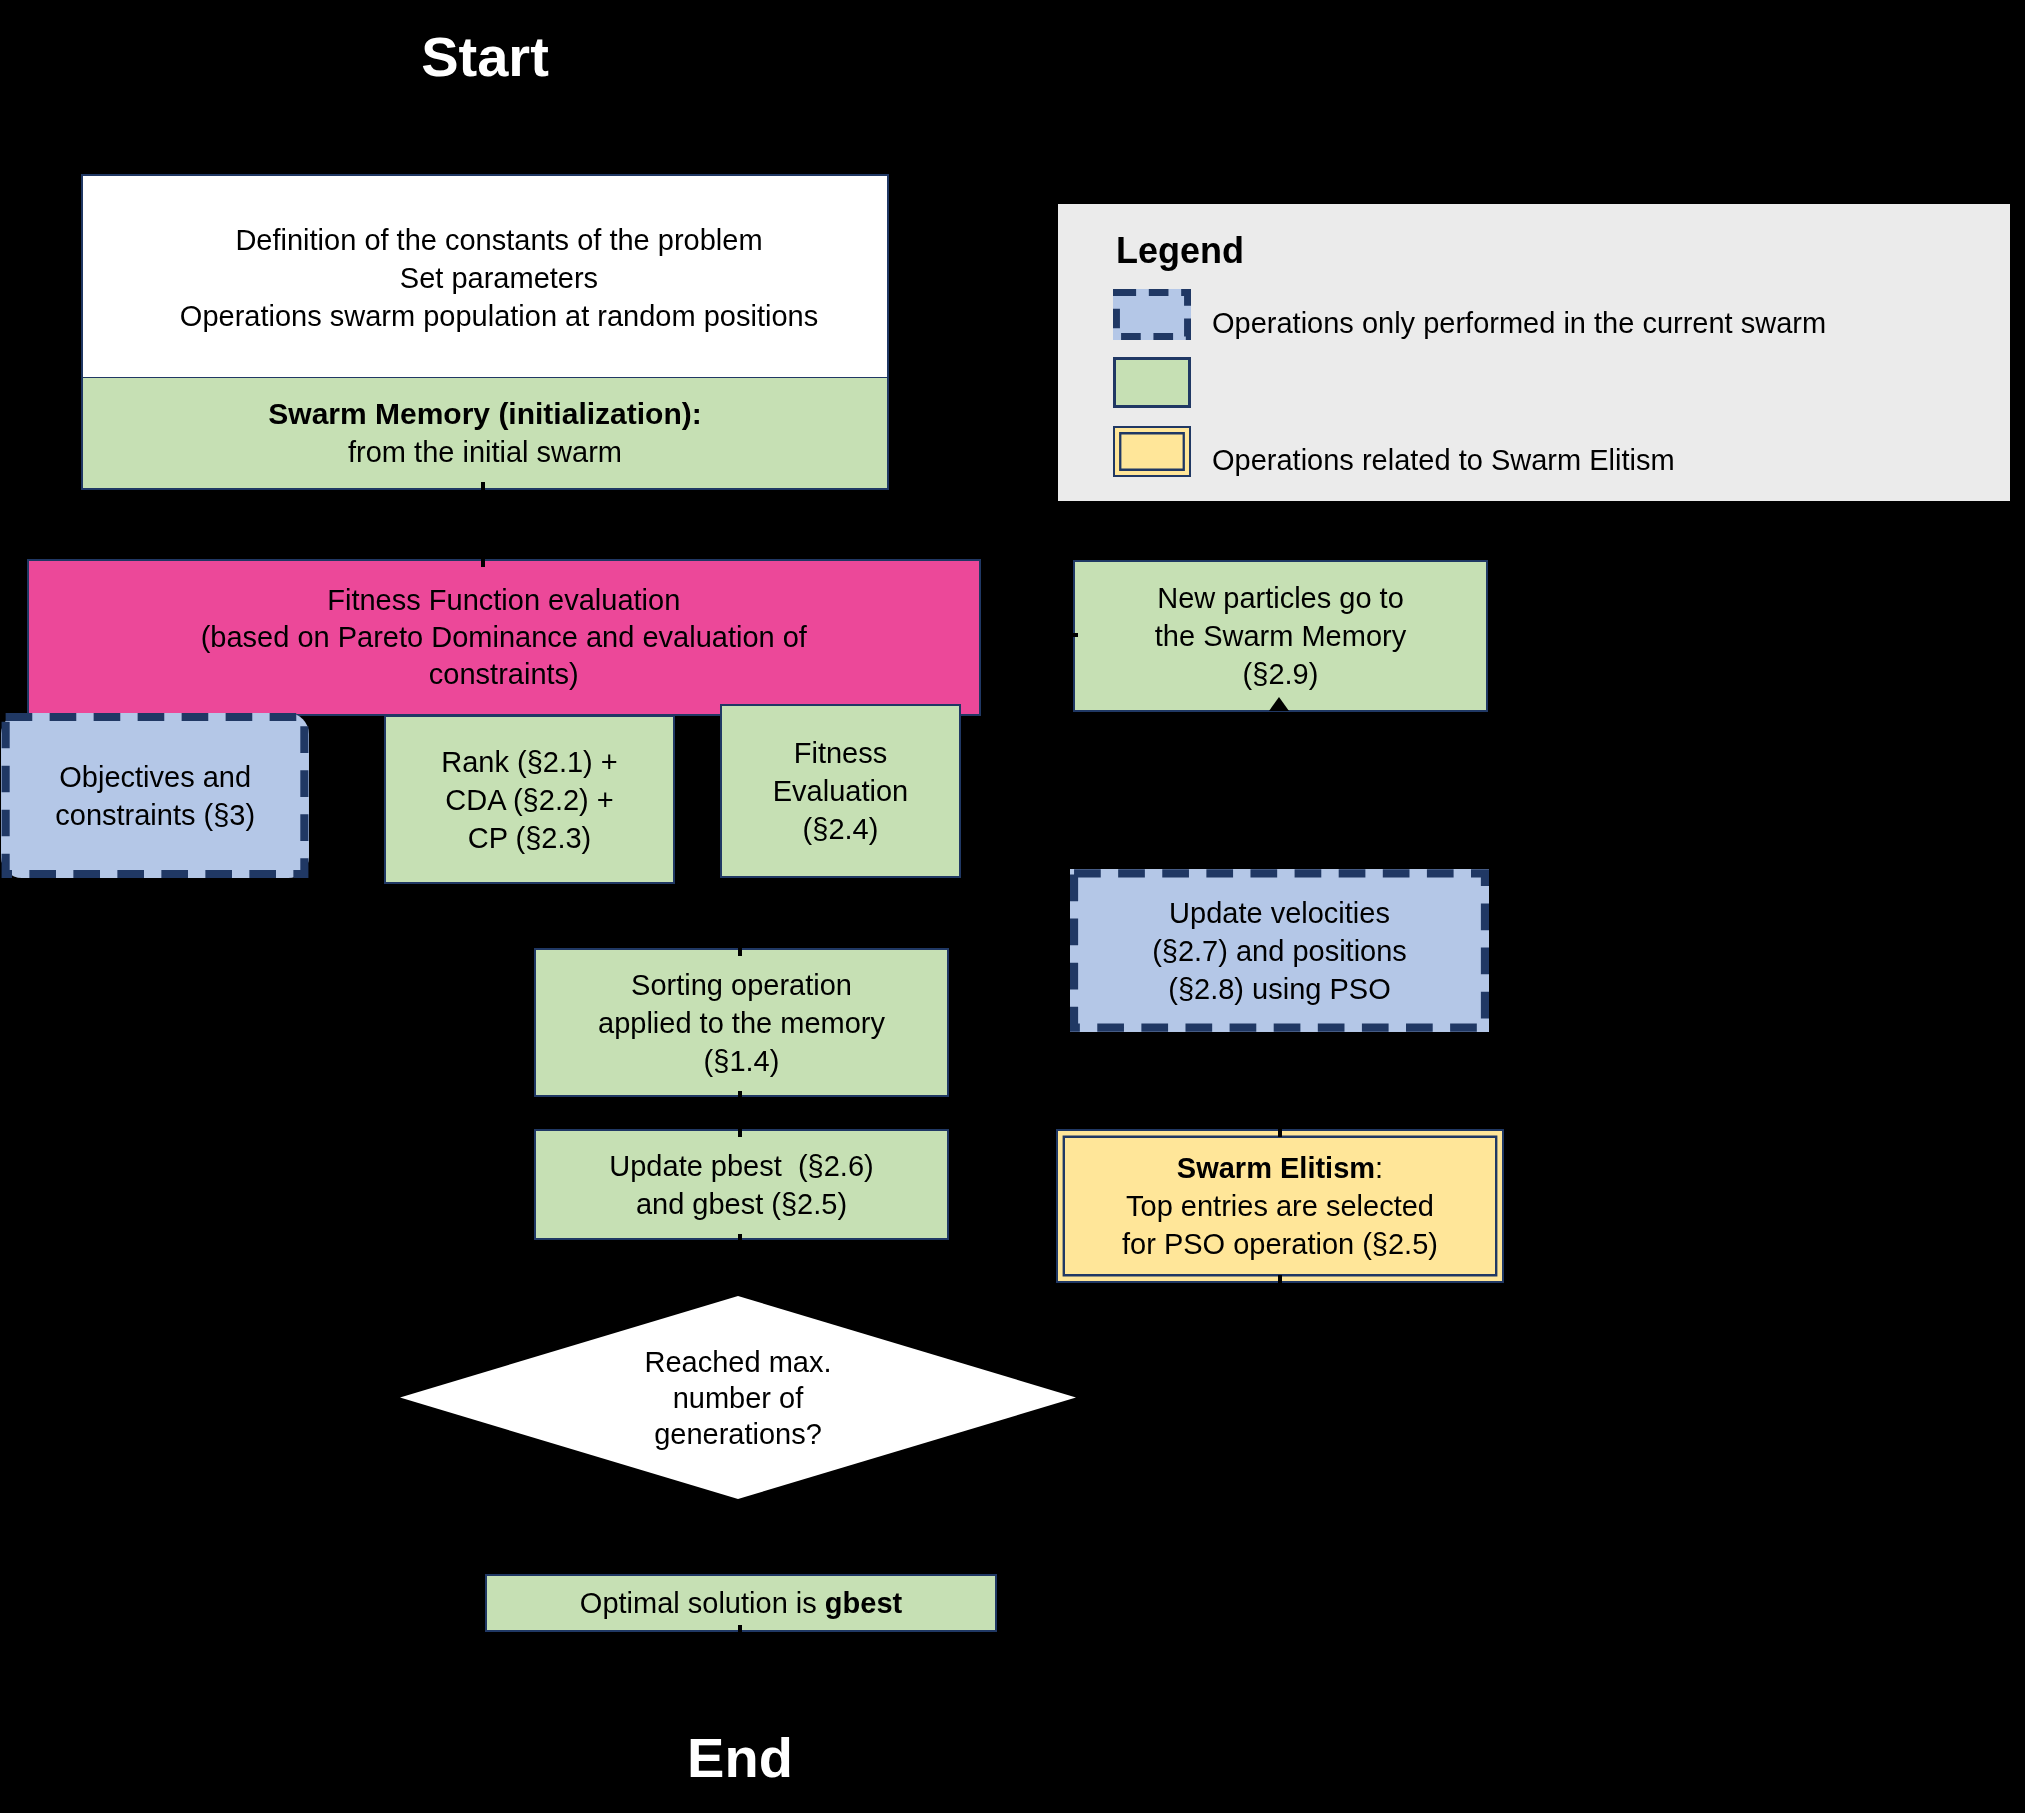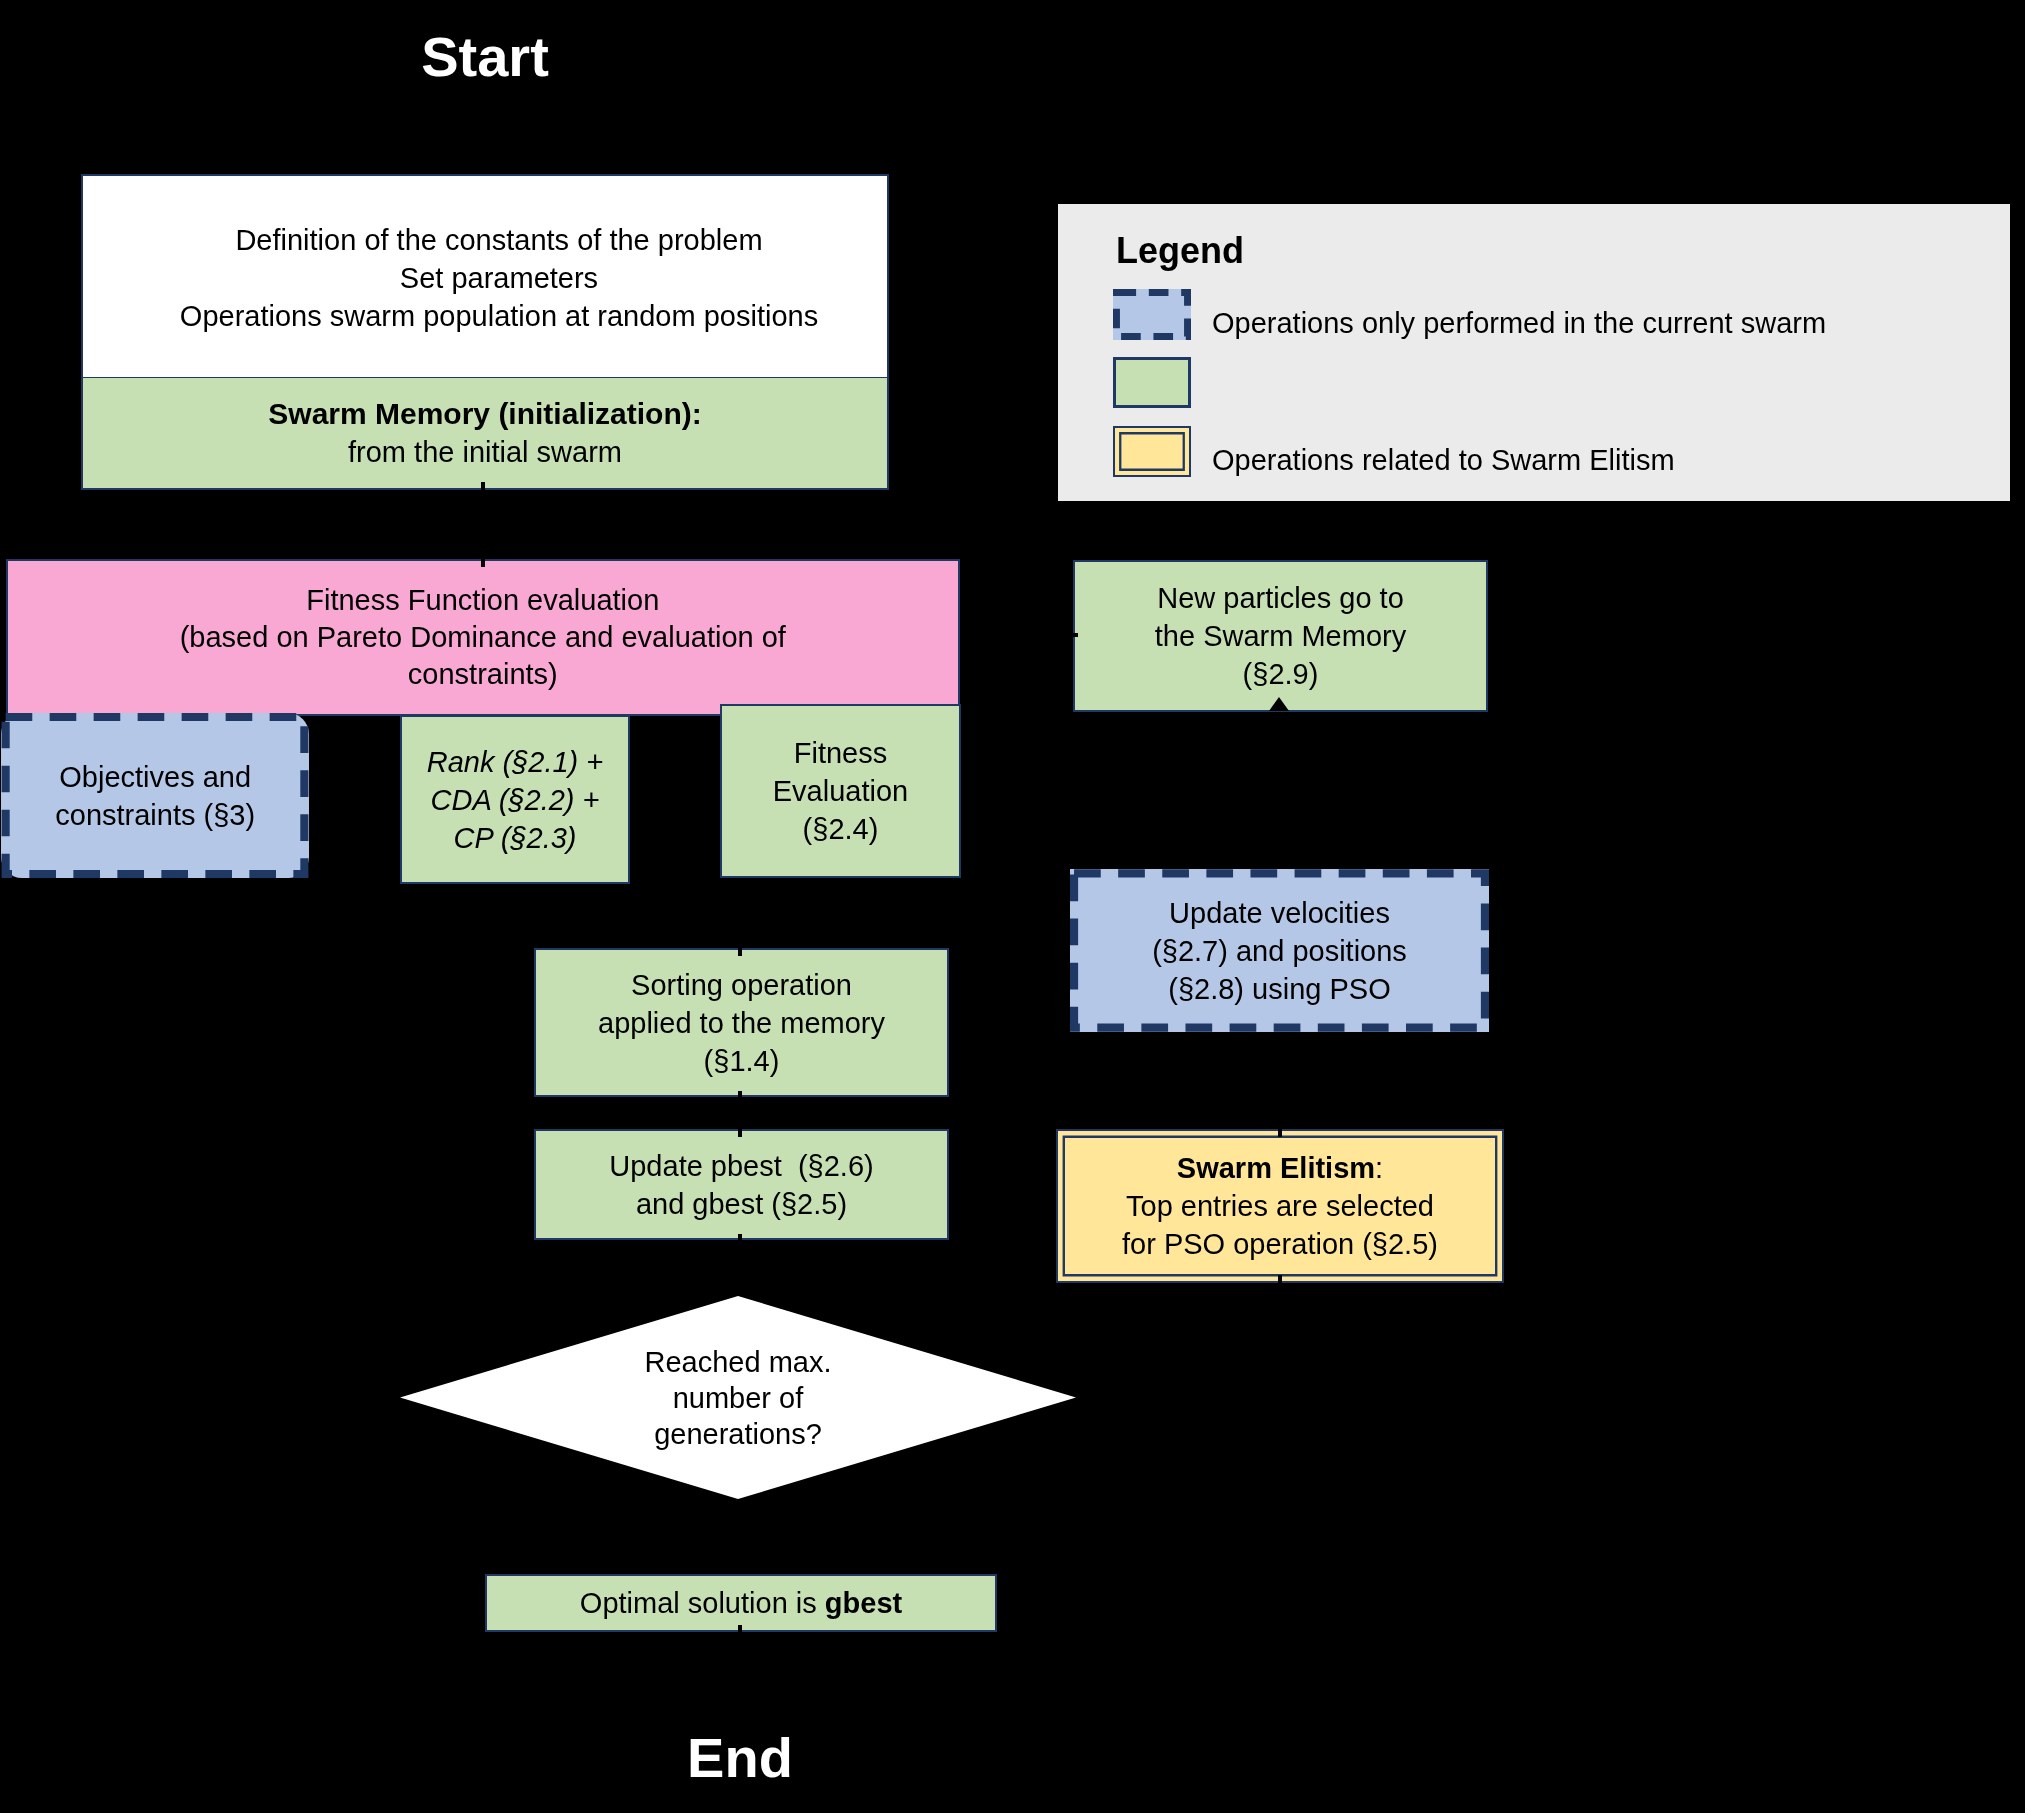--- a/index.html
+++ b/index.html
@@ -2,21 +2,21 @@
 <html style="font-size:9.3px"><head>
 <meta charset="utf-8">
 <style>
   html,body{margin:0;padding:0;background:#000;}
   #canvas{position:relative;width:2025px;height:1814px;background:#000000;
           font-family:"Liberation Sans",sans-serif;color:#000;overflow:hidden;}
   .abs{position:absolute;box-sizing:border-box;}
   .box{display:flex;flex-direction:column;justify-content:center;align-items:center;
        text-align:center;font-size:29px;line-height:38px;}
   .bordered{border:2.3px solid #203864;}
-  .white{background:#f9a8d4;}
+  .white{background:#ec4899;margin-left:21px;}
   .green{background:#C6E0B4;}
   .blue{background:#B4C7E7;}
   .yellow{background:#FFE699;}
   .ln{white-space:pre-wrap;position:relative;z-index:2;}
   .b{font-weight:bold;}
   .biglabel{color:#FFFFFF;font-weight:bold;font-size:56px;text-align:center;width:348px;}
   
   #init-box{background:#FFFFFF;}
   #init-white{position:absolute;top:0;left:0;right:0;height:204px;padding-left:28px;}
   #init-green{position:absolute;left:0;right:0;bottom:0;height:110px;border-top:1.7px solid #203864;}
@@ -86,21 +86,21 @@
   </div>
 
   <div class="abs box blue z5" style="left:1.2px;top:713px;width:308px;height:165px;border-radius:21px;">
     <svg class="dashsvg" width="308" height="165" viewBox="0 0 530 285">
       <rect x="7" y="7" width="516" height="271" fill="none" stroke="#203864" stroke-width="14" stroke-dasharray="46 30"></rect>
     </svg>
     <div class="ln">Objectives and</div>
     <div class="ln">constraints (§3)</div>
   </div>
 
-  <div class="abs box bordered green z5" style="left:400px;top:715px;width:230px;height:169px;font-style:italic;">
+  <div class="abs box bordered green z5" style="left:384px;top:715px;width:291px;height:169px;">
     <div class="ln">Rank (§2.1) +</div>
     <div class="ln">CDA (§2.2) +</div>
     <div class="ln">CP (§2.3)</div>
   </div>
 
   <div class="abs box bordered green z5" style="left:720px;top:704px;width:241px;height:174px;">
     <div class="ln">Fitness</div>
     <div class="ln">Evaluation</div>
     <div class="ln">(§2.4)</div>
   </div>

